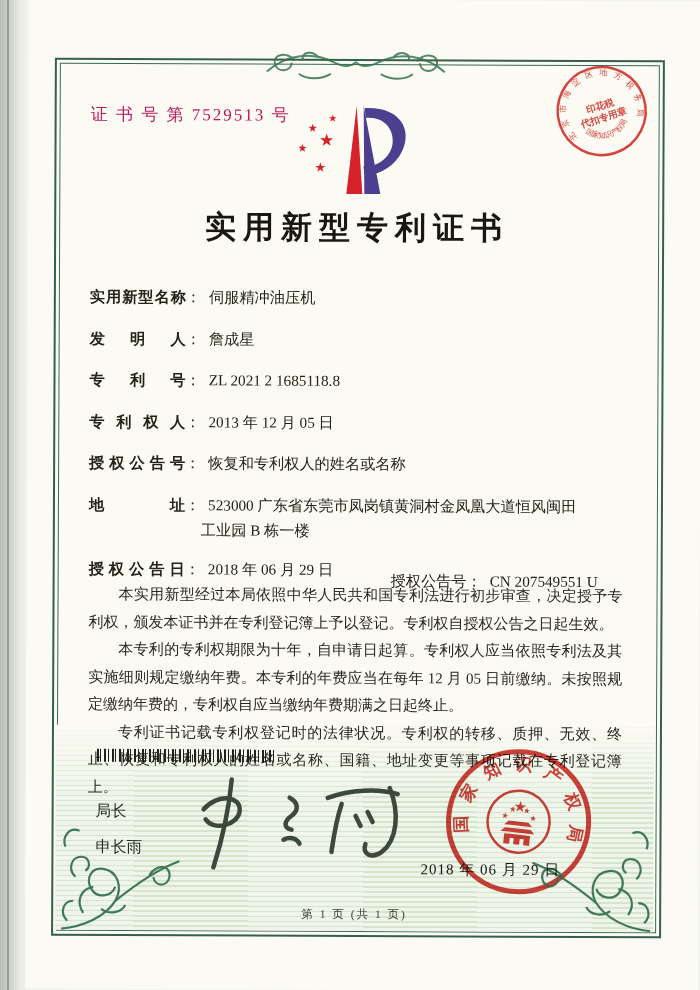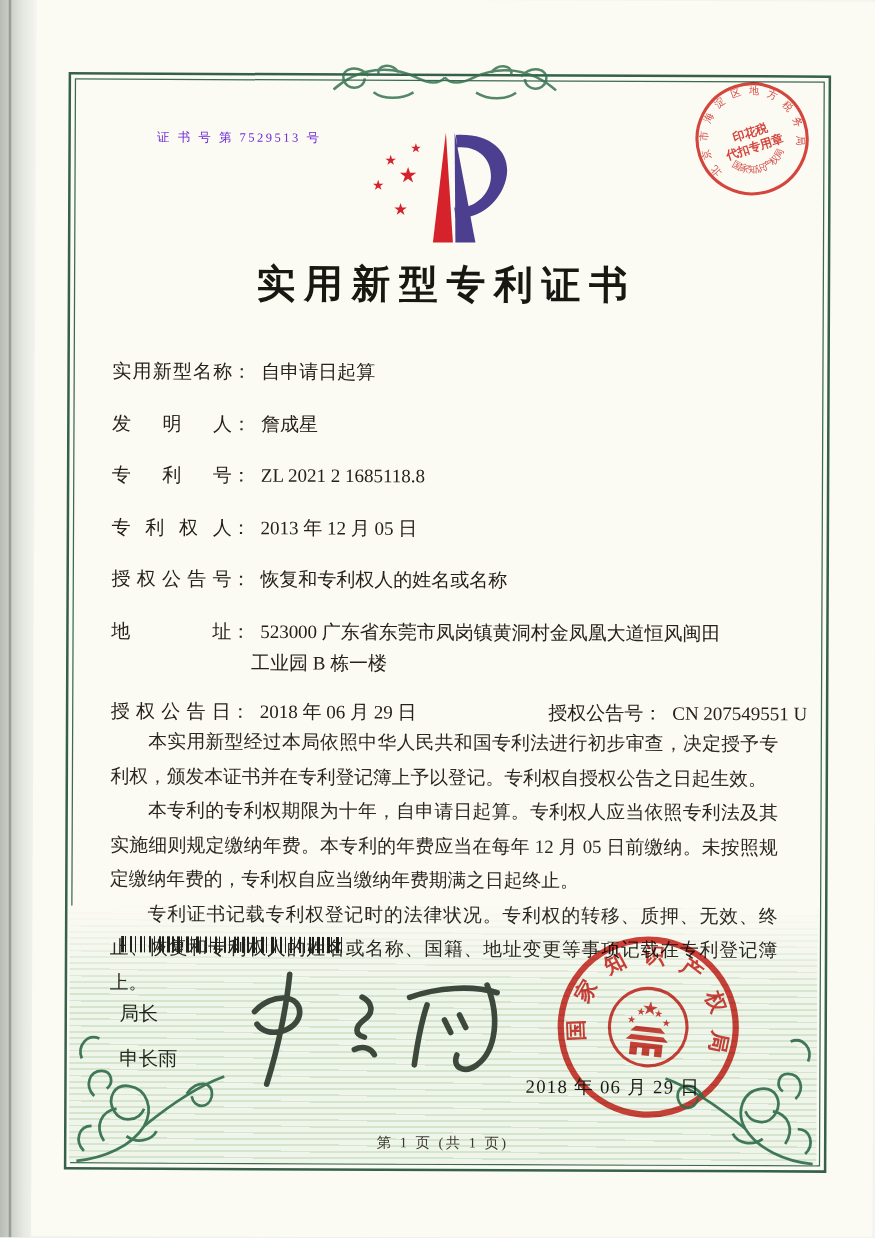--- a/index.html
+++ b/index.html
@@ -11,31 +11,31 @@
   .page-edge::after{content:"";position:absolute;left:7px;top:0;width:2px;height:100%;background:rgba(90,96,88,.45);}
   .paper{position:absolute;left:27px;top:0;right:0;bottom:0;background:#fbfaf3;transform:rotate(.25deg);}
   
   .frame{position:absolute;left:26px;top:59px;width:606px;height:874px;border:2px solid #35604a;}
   .frame::after{content:"";position:absolute;inset:3px;border:1px solid #3a6b52;}
   
   .guilloche{position:absolute;left:30px;top:726px;width:598px;height:205px;
     background:
       linear-gradient(180deg,#fbfaf3 0,rgba(251,250,243,0) 70px),
       repeating-linear-gradient(180deg,#d4e5cc 0 1.5px,#eff5ea 1.5px 5px);}
-  .cert-number{position:absolute;left:62px;top:104px;font-size:10px;color:#6d28d9;letter-spacing:2px;margin-left:35px;}
+  .cert-number{position:absolute;left:62px;top:104px;font-size:17px;color:#be185d;letter-spacing:2px;}
   .logo{position:absolute;left:252px;top:100px;}
   .title{position:absolute;left:26px;top:207px;width:606px;text-align:center;
     font-size:31px;font-weight:bold;color:#181712;letter-spacing:7px;}
   .fields{position:absolute;left:62px;top:288px;width:536px;font-size:15.2px;color:#262219;}
   .frow{margin-bottom:20.5px;white-space:nowrap;}
-  .flabel{display:inline-block;width:96px;text-align:justify;text-align-last:justify;vertical-align:top;}
+  .flabel{display:inline-block;width:96px;text-align:justify;text-align-last:justify;vertical-align:top;font-weight:bold;}
   .colon{margin-right:8px;}
   .addr2{margin:-16px 0 18px 112px;}
   .grant-row{position:relative;}
-  .grant-no{position:absolute;left:302px;top:0;margin-left:48px;}
+  .grant-no{position:absolute;left:302px;top:11px;}
   .paras{position:absolute;left:62px;top:582px;width:534px;font-size:15px;color:#2b2720;}
   .paras p{margin:0;text-indent:2em;line-height:27.5px;text-align:justify;}
   .barcode{position:absolute;left:71px;top:750px;width:178px;height:13px;
     background:repeating-linear-gradient(90deg,#20201e 0 2px,rgba(0,0,0,0) 2px 3px,#20201e 3px 4px,rgba(0,0,0,0) 4px 7px,#20201e 7px 9px,rgba(0,0,0,0) 9px 11px,#20201e 11px 12px,rgba(0,0,0,0) 12px 15px);}
   .signer{position:absolute;left:70px;top:795px;font-size:15.5px;color:#23281f;line-height:36px;
     font-family:Liberation Mono, monospace;}
   .signature{position:absolute;left:160px;top:772px;}
   .office-seal{position:absolute;left:396px;top:723px;mix-blend-mode:multiply;}
   .seal-date{position:absolute;left:380px;top:860px;width:170px;text-align:center;
     font-size:15px;color:#191813;letter-spacing:1px;z-index:5;}
@@ -110,21 +110,21 @@
       <text x="32" y="32" font-size="11" fill="#d5222b" text-anchor="middle">★</text>
       <text x="22" y="52" font-size="11" fill="#d5222b" text-anchor="middle">★</text>
       <text x="52" y="22" font-size="10" fill="#d5222b" text-anchor="middle">★</text>
       <text x="40" y="72" font-size="13" fill="#d5222b" text-anchor="middle">★</text>
     </svg>
 
     <div class="title">实用新型专利证书</div>
 
     <div class="fields">
       <div class="frow">
-        <span class="flabel">实用新型名称</span><span class="colon">：</span><span>自申请日起算</span>
+        <span class="flabel">实用新型名称</span><span class="colon">：</span><span>伺服精冲油压机</span>
       </div>
       <div class="frow">
         <span class="flabel">发明人</span><span class="colon">：</span><span>詹成星</span>
       </div>
       <div class="frow">
         <span class="flabel">专利号</span><span class="colon">：</span><span>ZL 2021 2 1685118.8</span>
       </div>
       <div class="frow">
         <span class="flabel">专利权人</span><span class="colon">：</span><span>2013 年 12 月 05 日</span>
       </div>

